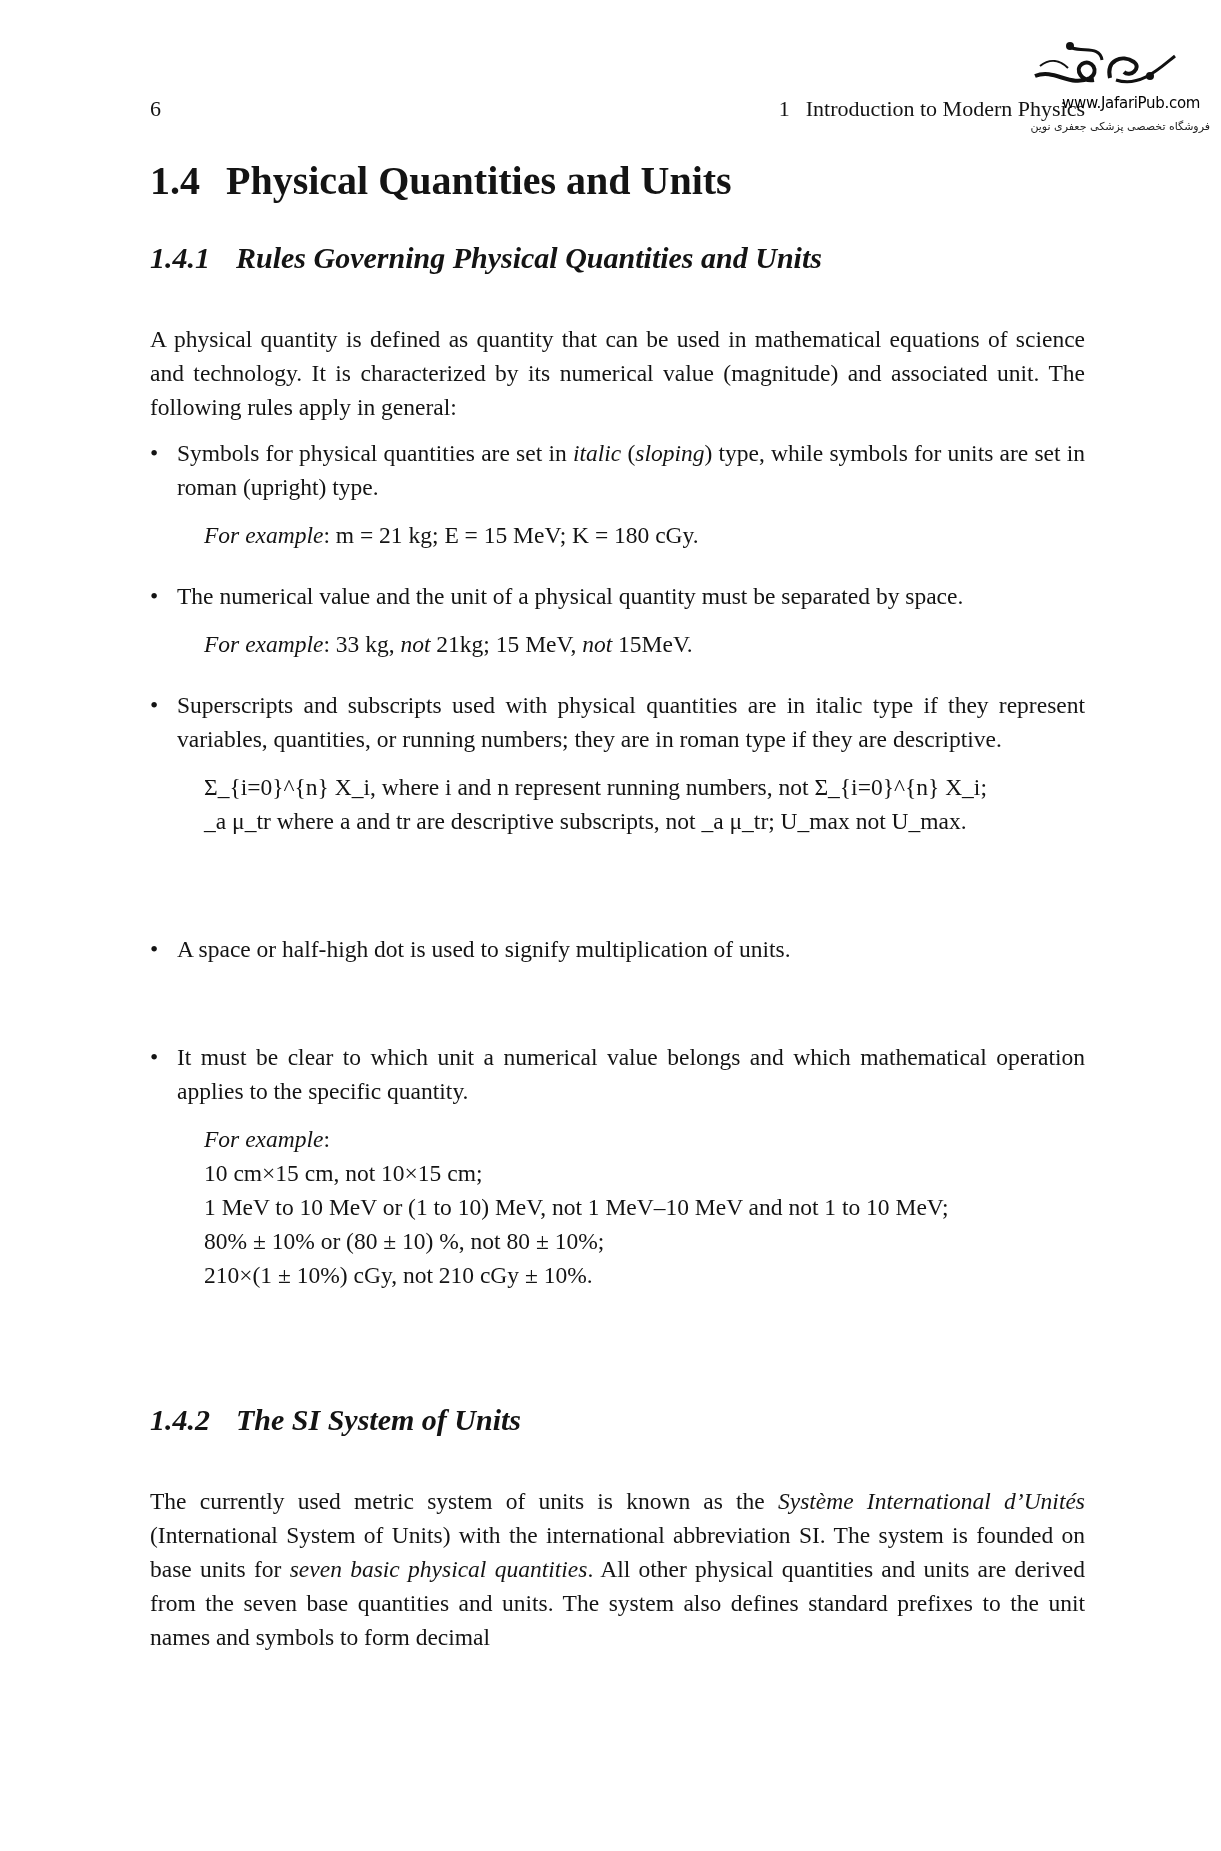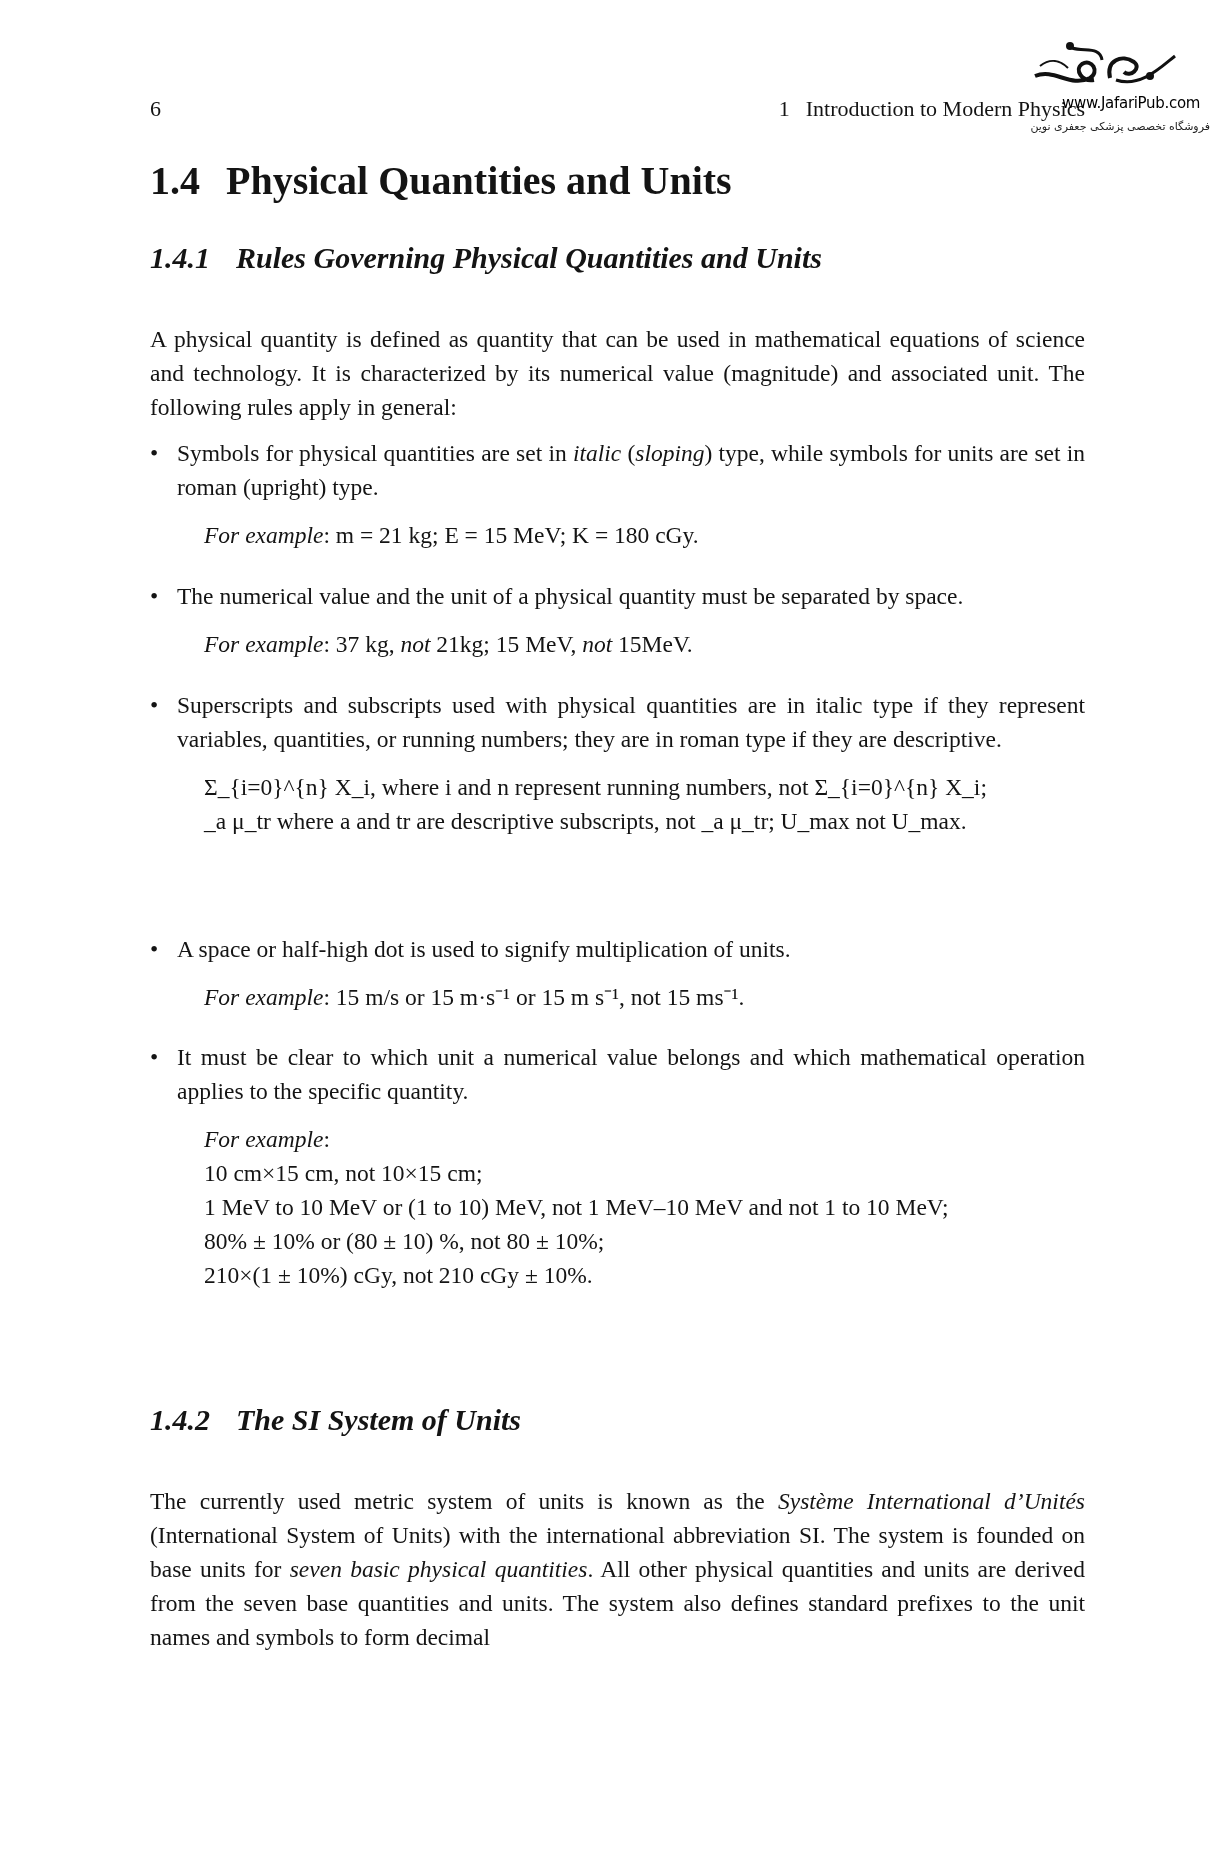--- a/index.html
+++ b/index.html
@@ -75,40 +75,37 @@
   <p class="example" style="margin-top:14px;">
     <em>For example</em><span>: m = 21 kg;  E = 15 MeV;  K = 180 cGy.</span>
   </p>
 </div>
 
 <div class="body" style="top: 579px;">
   <p class="bullet">
     <span class="dot">•</span><span>The numerical value and the unit of a physical quantity must be separated by space.</span>
   </p>
   <p class="example" style="margin-top:14px;">
-    <em>For example</em><span>: 37 kg, </span><em>not</em><span> 21kg; 15 MeV, </span><em>not</em><span> 15MeV.</span>
+    <em>For example</em><span>: 33 kg, </span><em>not</em><span> 21kg; 15 MeV, </span><em>not</em><span> 15MeV.</span>
   </p>
 </div>
 
 <div class="body" style="top: 688px;">
   <p class="bullet">
     <span class="dot">•</span><span>Superscripts and subscripts used with physical quantities are in italic type if they represent variables, quantities, or running numbers; they are in roman type if they are descriptive.</span>
   </p>
   <div class="example" style="margin-top:14px;">
     <div>Σ_{i=0}^{n} X_i, where i and n represent running numbers, not Σ_{i=0}^{n} X_i;</div>
     <div>_a μ_tr where a and tr are descriptive subscripts, not _a μ_tr; U_max not U_max.</div>
   </div>
 </div>
 
 <div class="body" style="top: 932px;">
   <p class="bullet">
     <span class="dot">•</span><span>A space or half-high dot is used to signify multiplication of units.</span>
-  </p>
-  <p class="example" style="margin-top:14px;">
-    <em>For example</em><span>: 15 m/s or 15 m·s⁻¹ or 15 m s⁻¹, not 15 ms⁻¹.</span>
   </p>
 </div>
 
 <div class="body" style="top: 1040px;">
   <p class="bullet">
     <span class="dot">•</span><span>It must be clear to which unit a numerical value belongs and which mathematical operation applies to the specific quantity.</span>
   </p>
   <div class="example" style="margin-top:14px; text-align:left;">
     <div><em>For example</em>:</div>
     <div>10 cm×15 cm,  not 10×15 cm;</div>

